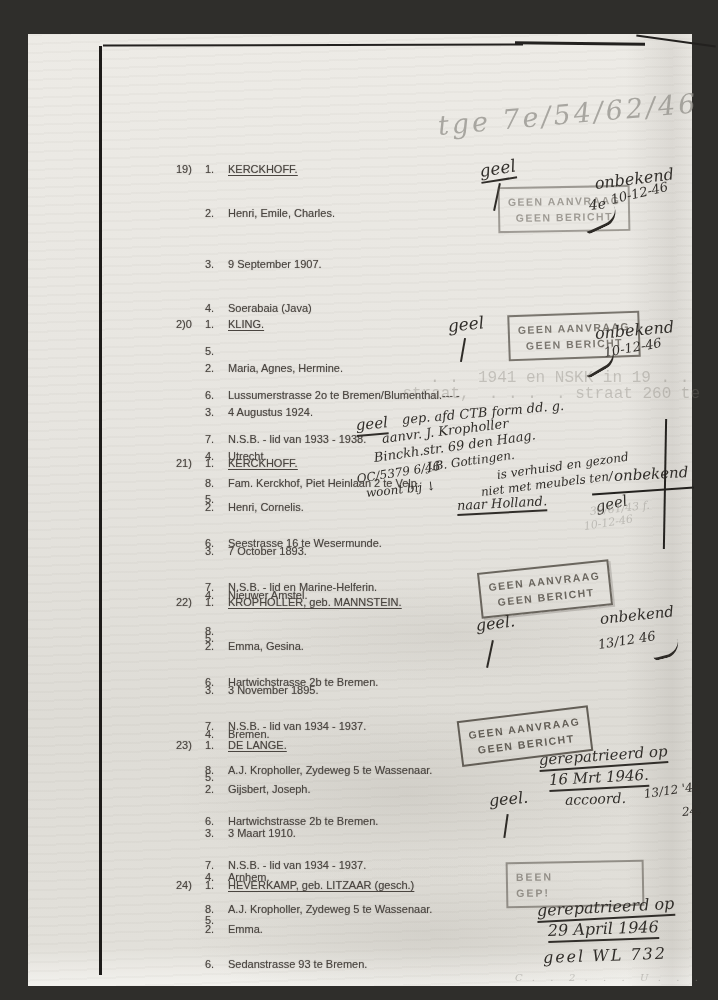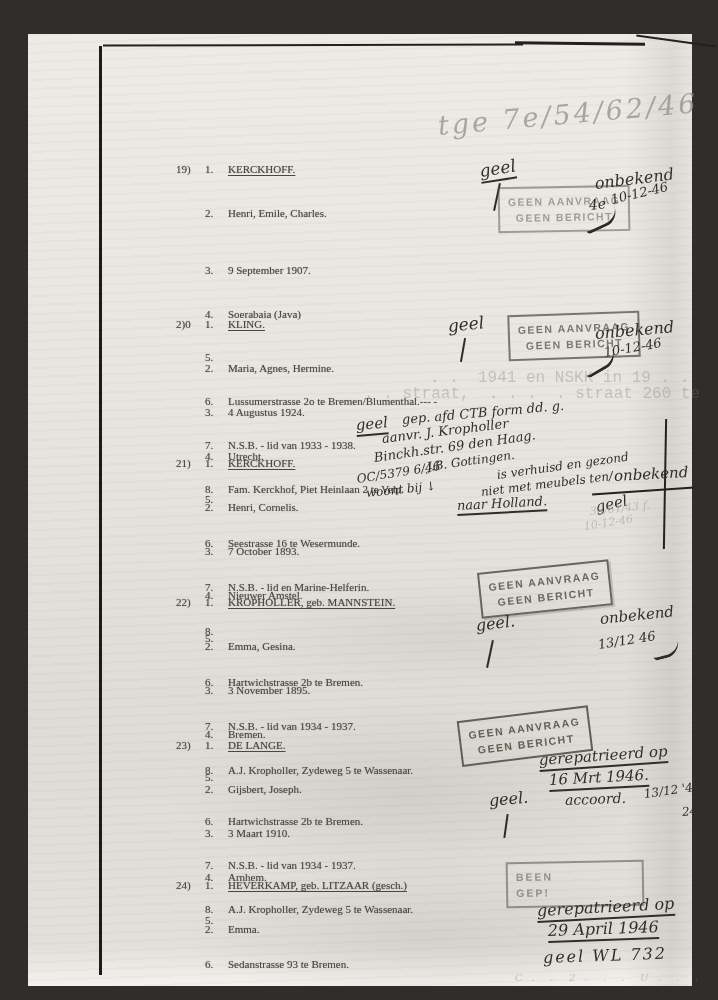--- a/index.html
+++ b/index.html
@@ -15,27 +15,27 @@
       radial-gradient(ellipse 330px 130px at 380px 760px, rgba(130,125,115,.15), transparent 70%),
       radial-gradient(ellipse 350px 110px at 400px 900px, rgba(125,120,110,.14), transparent 70%),
       repeating-linear-gradient(178deg, rgba(120,115,105,.045) 0 2px, transparent 2px 9px),
       linear-gradient(90deg, transparent 90%, rgba(120,115,108,.14) 97%, rgba(120,115,108,.05) 100%),
       linear-gradient(180deg, #edebe6 0%, #e7e5e0 40%, #dedcd6 72%, #e2e0da 96%, #f3f2ee 100%);
   }
   .vline{position:absolute;left:99px;top:46px;width:3px;height:929px;background:#1d1b19;}
   .topline{position:absolute;background:#23211f;height:2px;}
   .entry{
     position:absolute;left:176px;width:480px;
-    font-family:Liberation Serif, serif;
+    font-family:Liberation Sans, sans-serif;
     font-size:11px;line-height:14.6px;color:#4a4540;white-space:pre;
     text-shadow:0 0 1px rgba(74,69,64,.5);
   }
   .line{padding-left:29px;}
   .line.l1{padding-left:0;}
-  .line.gap{margin-top:13px;}
+  .line.gap{margin-top:7px;}
   .eno{display:inline-block;width:29px;}
   .fn{display:inline-block;width:23px;}
   .u{text-decoration:underline;text-underline-offset:2px;}
   .hw{
     position:absolute;font-family:"DejaVu Serif",serif;font-style:italic;
     color:#312e2a;white-space:pre;transform-origin:left center;line-height:1.05;
   }
   .pc{color:#8f8d87;text-shadow:none;}
   .faint{opacity:.45;}
   .ul{border-bottom:2px solid currentColor;padding-bottom:1px;}

